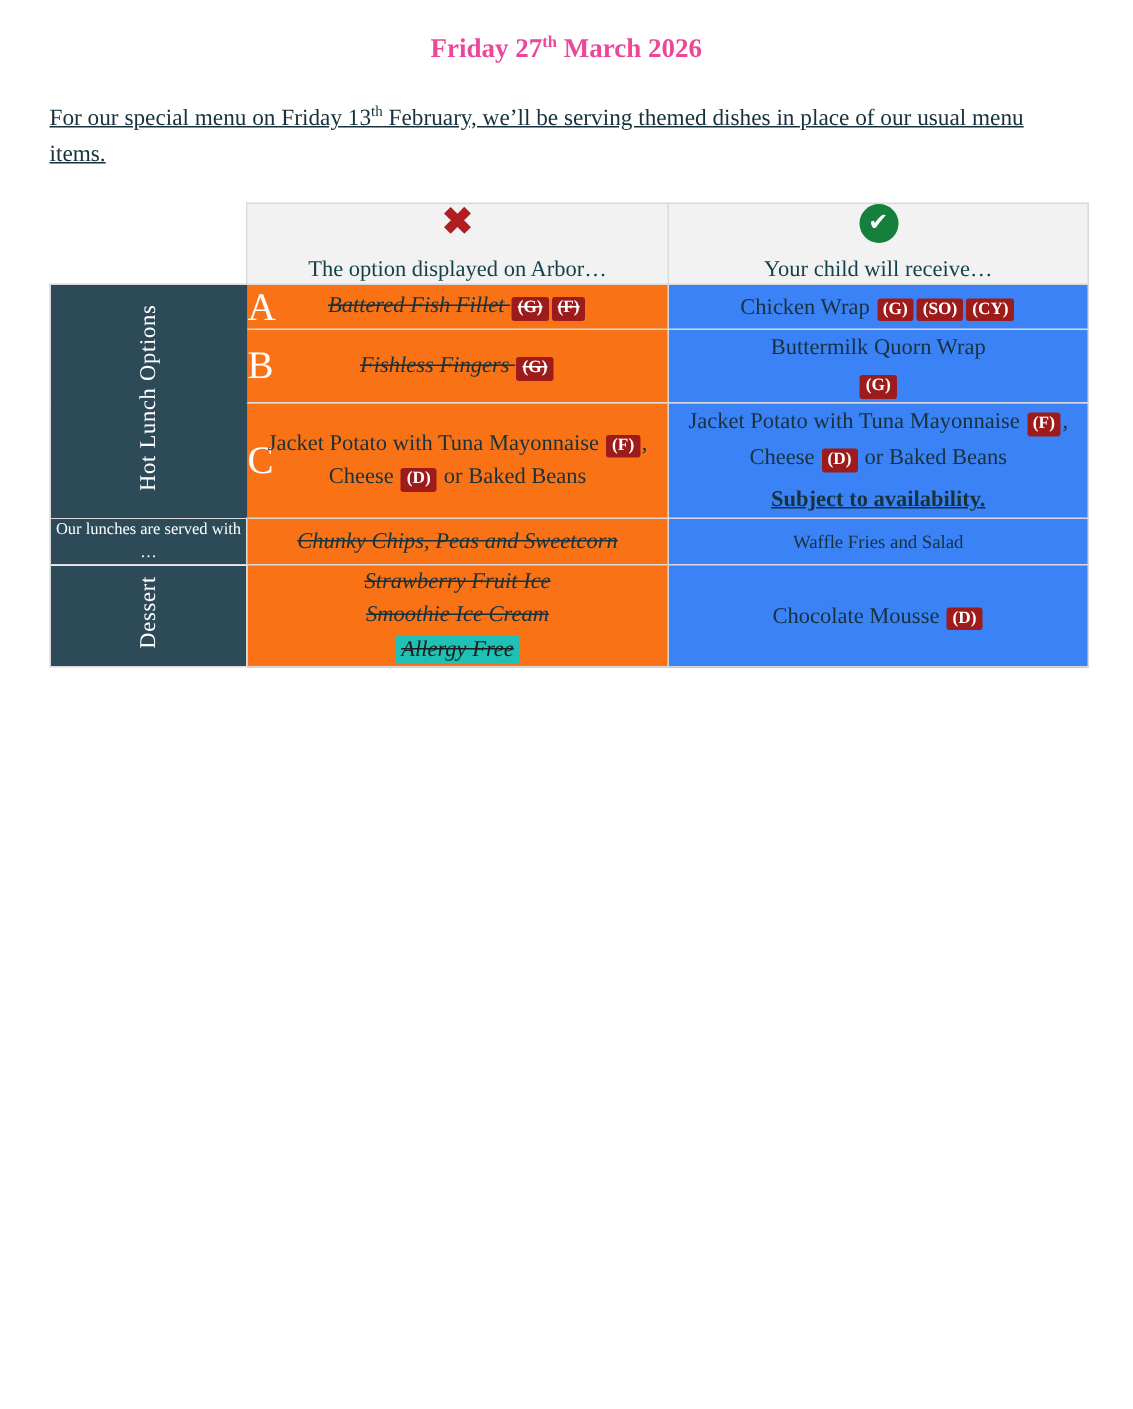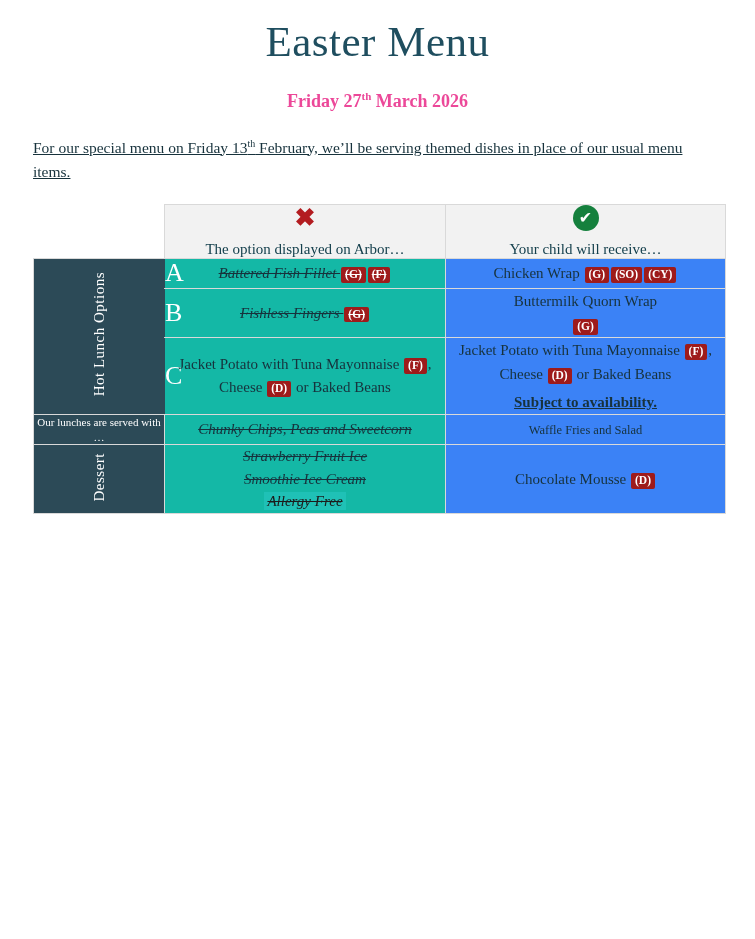--- a/index.html
+++ b/index.html
@@ -138,21 +138,21 @@
   .served-with {
     background: #2c4a57;
     color: #ffffff;
     font-size: 11px;
     text-align: center;
     line-height: 1.35;
     padding: 6px 8px;
     border-top: 1px solid #9fb3bd !important;
   }
   .cell-arbor {
-    background: #14b8a6;
+    background: #f97316;
     text-align: center;
     font-size: 15px;
     line-height: 1.5;
     padding: 16px 12px;
     color: #17323c;
   }
   .cell-receive {
     background: #3b82f6;
     text-align: center;
     font-size: 15px;
@@ -201,21 +201,20 @@
   .footer a {
     color: #1f4e5f;
     text-decoration: underline;
   }
 </style>
 </head>
 <body>
 
 <div class="page">
 
-  <h1 class="title">Easter Menu</h1>
 
   <div class="subtitle">
     <span>Friday 27</span><sup>th</sup><span> March 2026</span>
   </div>
 
   <p class="intro">
     <span>For our special menu on Friday 13</span><sup>th</sup><span> February, we’ll be serving themed dishes in place of our usual menu items.</span>
   </p>
 
 

